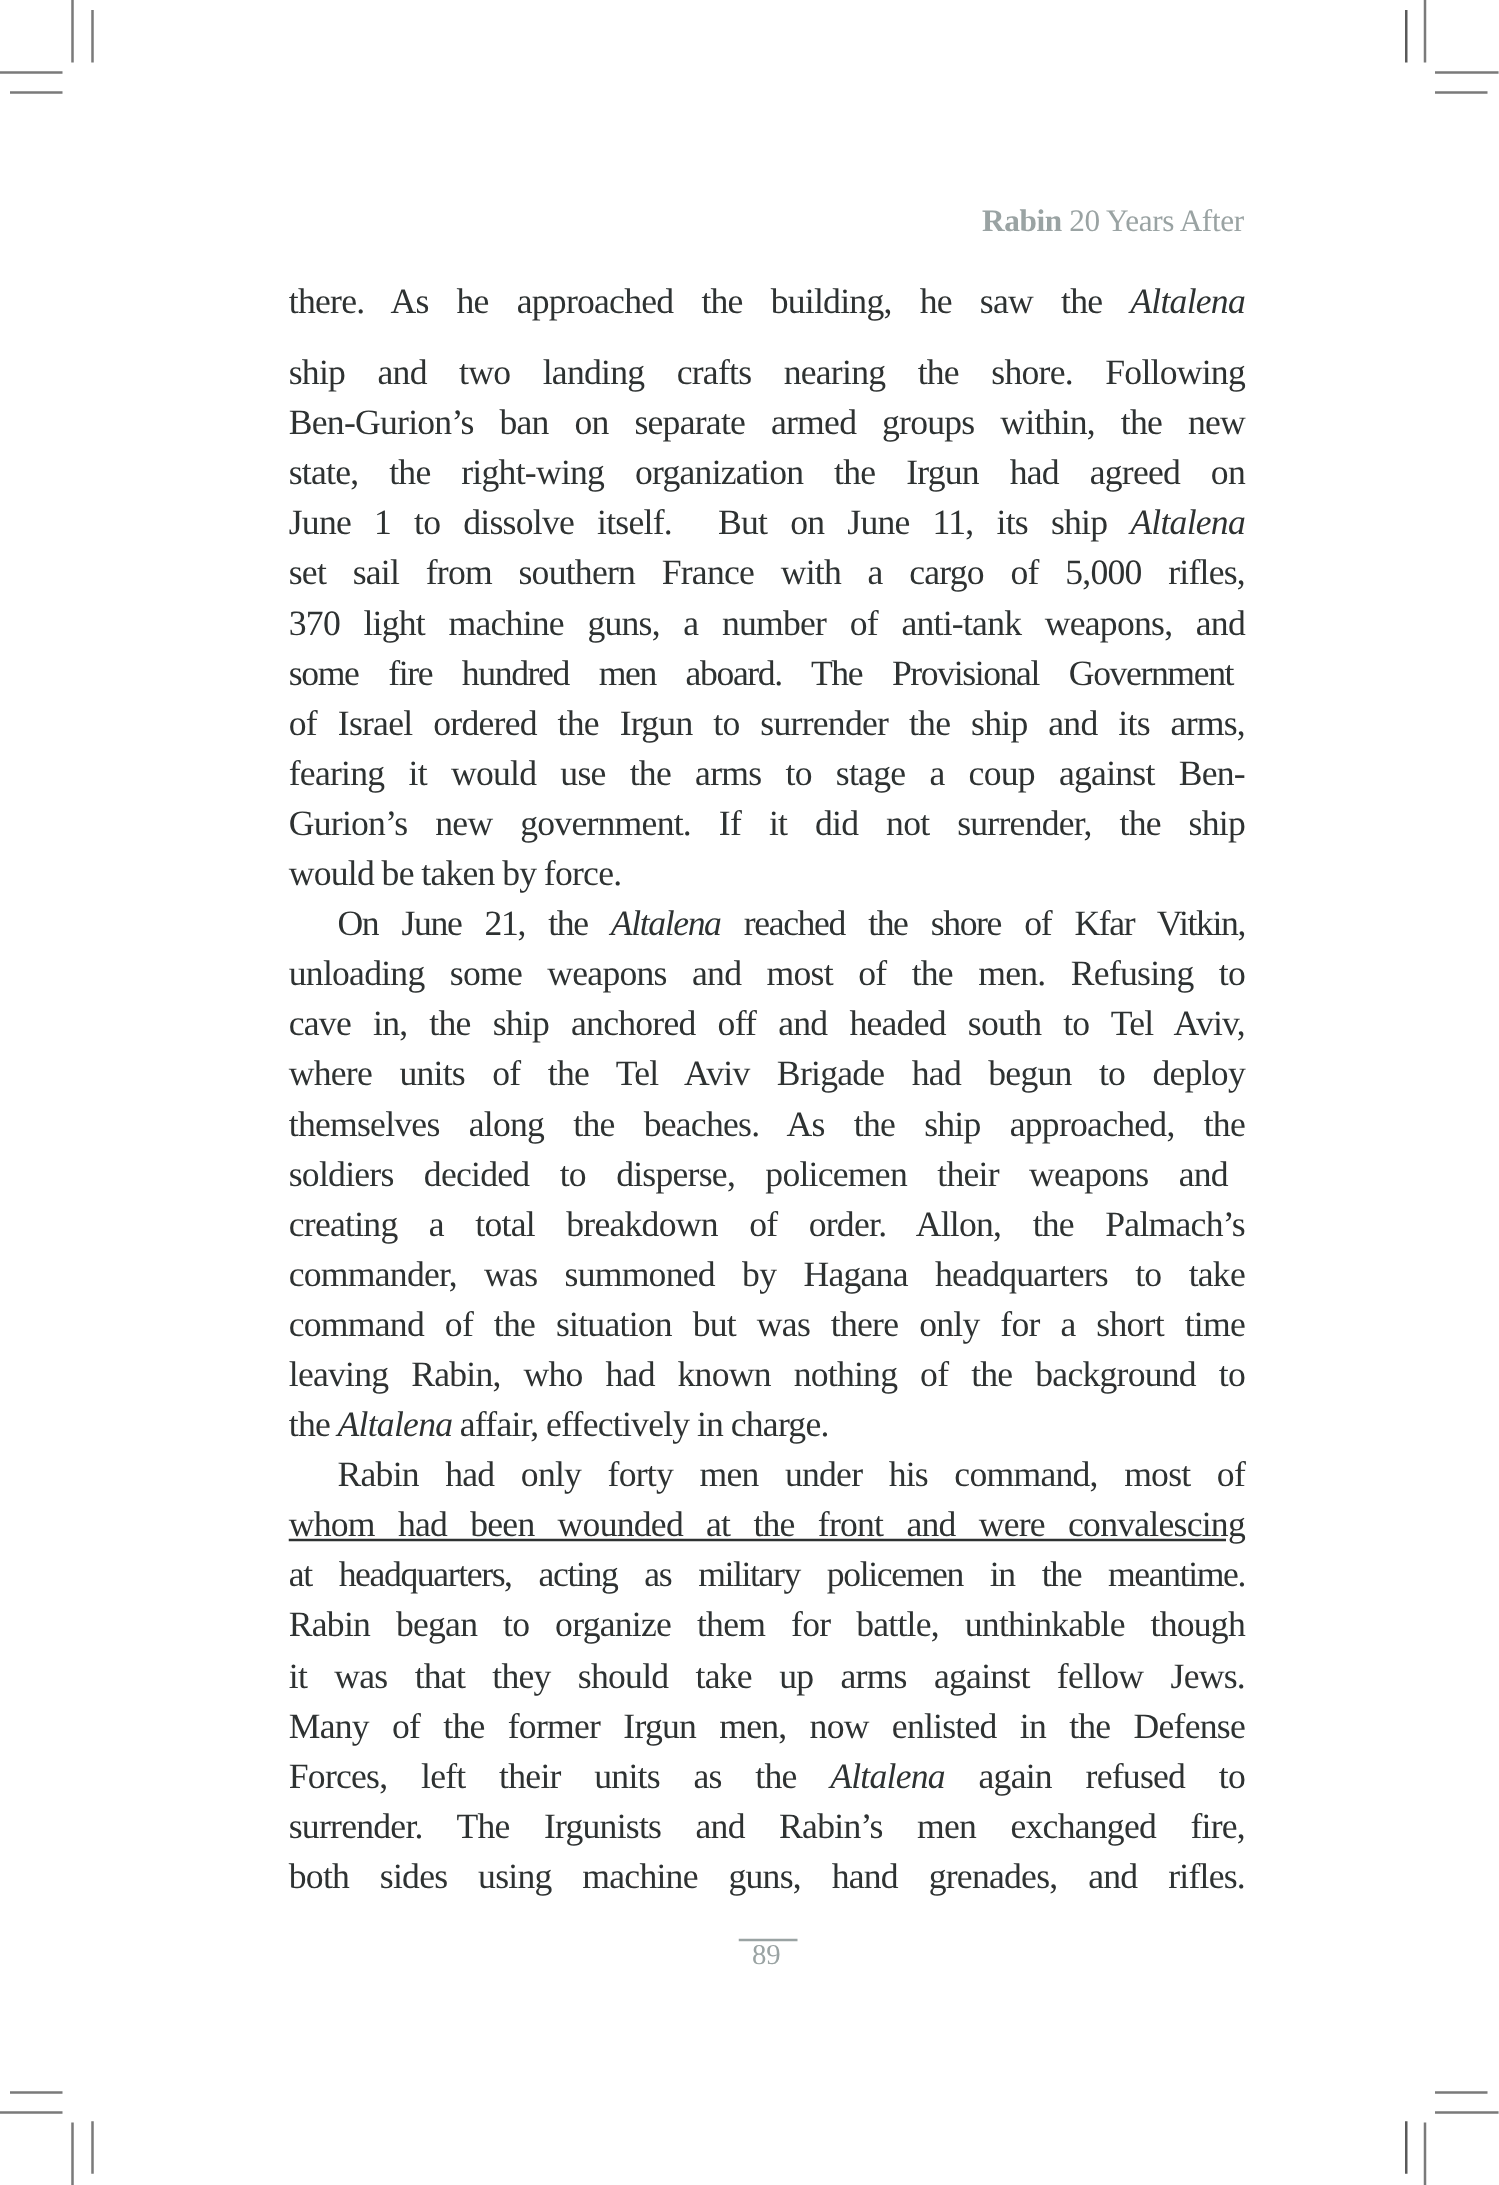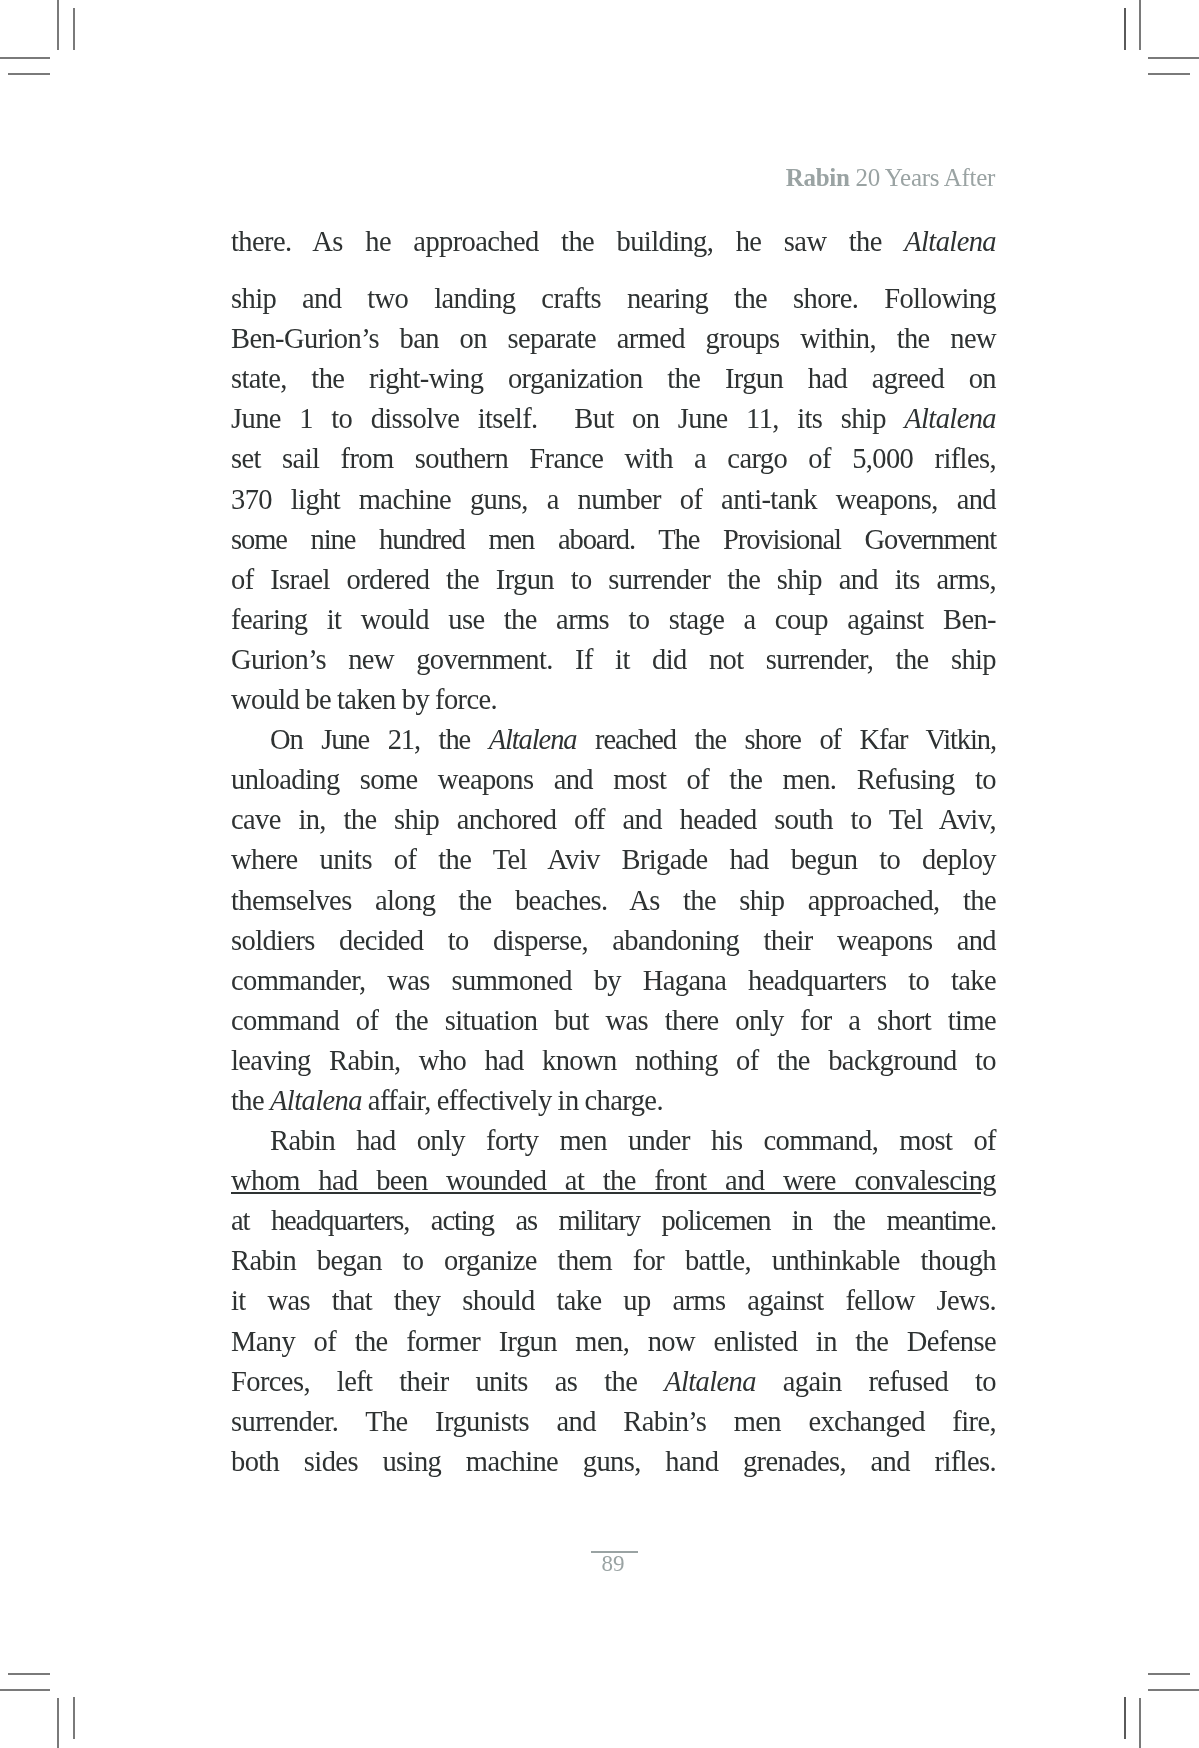--- a/index.html
+++ b/index.html
@@ -57,31 +57,32 @@
 <div class="running-head"><b>Rabin</b><span> 20 Years After</span></div>
 
 <div class="body-text" id="body-text">
     <div class="line" style="white-space: nowrap; text-align-last: left; text-align: left;"><span style="white-space: pre; word-spacing: 15.8993px;"><span style="white-space: pre-wrap;">there. As he approached the building, he saw the </span><i style="white-space: pre-wrap;">Altalena</i></span></div>
     <div class="line" style="white-space: nowrap; text-align-last: left; text-align: left; margin-top: 17px;"><span style="white-space: pre; word-spacing: 19.3867px;"><span style="white-space: pre-wrap;">ship and two landing crafts nearing the shore. Following</span></span></div>
     <div class="line" style="white-space: nowrap; text-align-last: left; text-align: left;"><span style="white-space: pre; word-spacing: 14.125px;"><span style="white-space: pre-wrap;">Ben-Gurion’s ban on separate armed groups within, the new</span></span></div>
     <div class="line" style="white-space: nowrap; text-align-last: left; text-align: left;"><span style="white-space: pre; word-spacing: 18.0938px;"><span style="white-space: pre-wrap;">state, the right-wing organization the Irgun had agreed on</span></span></div>
     <div class="line" style="white-space: nowrap; text-align-last: left; text-align: left;"><span style="white-space: pre; word-spacing: 11.8685px;"><span style="white-space: pre-wrap;">June 1 to dissolve itself.  But on June 11, its ship </span><i style="white-space: pre-wrap;">Altalena</i></span></div>
     <div class="line" style="white-space: nowrap; text-align-last: left; text-align: left;"><span style="white-space: pre; word-spacing: 14.7172px;"><span style="white-space: pre-wrap;">set sail from southern France with a cargo of 5,000 rifles,</span></span></div>
     <div class="line" style="white-space: nowrap; text-align-last: left; text-align: left;"><span style="white-space: pre; word-spacing: 12.2691px;"><span style="white-space: pre-wrap;">370 light machine guns, a number of anti-tank weapons, and</span></span></div>
-    <div class="line tight" style="white-space: nowrap; text-align-last: left; text-align: left;"><span style="white-space: pre; word-spacing: 17.7545px;"><span style="white-space: pre-wrap;">some nine hundred men aboard. The Provisional Government</span></span></div>
+    <div class="line tight" style="white-space: nowrap; text-align-last: left; text-align: left;"><span style="white-space: pre; word-spacing: 17.7545px;"><span style="white-space: pre-wrap;">some fire hundred men aboard. The Provisional Government</span></span></div>
     <div class="line" style="white-space: nowrap; text-align-last: left; text-align: left;"><span style="white-space: pre; word-spacing: 10.1463px;"><span style="white-space: pre-wrap;">of Israel ordered the Irgun to surrender the ship and its arms,</span></span></div>
     <div class="line" style="white-space: nowrap; text-align-last: left; text-align: left;"><span style="white-space: pre; word-spacing: 12.7741px;"><span style="white-space: pre-wrap;">fearing it would use the arms to stage a coup against Ben-</span></span></div>
     <div class="line" style="white-space: nowrap; text-align-last: left; text-align: left;"><span style="white-space: pre; word-spacing: 15.7344px;"><span style="white-space: pre-wrap;">Gurion’s new government. If it did not surrender, the ship</span></span></div>
     <div class="line last" style="text-align: left; text-align-last: left;"><span style="white-space: pre-wrap;">would be taken by force.</span></div>
     <div class="line indent tight" style="white-space: nowrap; text-align-last: left; text-align: left;"><span style="white-space: pre; word-spacing: 12.5625px;"><span style="white-space: pre-wrap;">On June 21, the </span><i style="white-space: pre-wrap;">Altalena</i><span style="white-space: pre-wrap;"> reached the shore of Kfar Vitkin,</span></span></div>
     <div class="line" style="white-space: nowrap; text-align-last: left; text-align: left;"><span style="white-space: pre; word-spacing: 13.7326px;"><span style="white-space: pre-wrap;">unloading some weapons and most of the men. Refusing to</span></span></div>
     <div class="line" style="white-space: nowrap; text-align-last: left; text-align: left;"><span style="white-space: pre; word-spacing: 11.0739px;"><span style="white-space: pre-wrap;">cave in, the ship anchored off and headed south to Tel Aviv,</span></span></div>
     <div class="line" style="white-space: nowrap; text-align-last: left; text-align: left;"><span style="white-space: pre; word-spacing: 15.3594px;"><span style="white-space: pre-wrap;">where units of the Tel Aviv Brigade had begun to deploy</span></span></div>
     <div class="line" style="white-space: nowrap; text-align-last: left; text-align: left;"><span style="white-space: pre; word-spacing: 16.7988px;"><span style="white-space: pre-wrap;">themselves along the beaches. As the ship approached, the</span></span></div>
-    <div class="line" style="white-space: nowrap; text-align-last: left; text-align: left;"><span style="white-space: pre; word-spacing: 17.6987px;"><span style="white-space: pre-wrap;">soldiers decided to disperse, abandoning their weapons and</span></span></div>
+    <div class="line" style="white-space: nowrap; text-align-last: left; text-align: left;"><span style="white-space: pre; word-spacing: 17.6987px;"><span style="white-space: pre-wrap;">soldiers decided to disperse, policemen their weapons and</span></span></div>
+    <div class="line" style="white-space: nowrap; text-align-last: left; text-align: left;"><span style="white-space: pre; word-spacing: 18.5781px;"><span style="white-space: pre-wrap;">creating a total breakdown of order. Allon, the Palmach’s</span></span></div>
     <div class="line" style="white-space: nowrap; text-align-last: left; text-align: left;"><span style="white-space: pre; word-spacing: 15.2634px;"><span style="white-space: pre-wrap;">commander, was summoned by Hagana headquarters to take</span></span></div>
     <div class="line" style="white-space: nowrap; text-align-last: left; text-align: left;"><span style="white-space: pre; word-spacing: 10.1463px;"><span style="white-space: pre-wrap;">command of the situation but was there only for a short time</span></span></div>
     <div class="line" style="white-space: nowrap; text-align-last: left; text-align: left;"><span style="white-space: pre; word-spacing: 11.7569px;"><span style="white-space: pre-wrap;">leaving Rabin, who had known nothing of the background to</span></span></div>
     <div class="line last" style="text-align: left; text-align-last: left;"><span style="white-space: pre-wrap;">the </span><i style="white-space: pre-wrap;">Altalena</i><span style="white-space: pre-wrap;"> affair, effectively in charge.</span></div>
     <div class="line indent" style="white-space: nowrap; text-align-last: left; text-align: left;"><span style="white-space: pre; word-spacing: 14.5868px;"><span style="white-space: pre-wrap;">Rabin had only forty men under his command, most of</span></span></div>
     <div class="line" style="white-space: nowrap; text-align-last: left; text-align: left;"><span style="white-space: pre; word-spacing: 11.967px;"><span style="white-space: pre-wrap; text-decoration: underline;">whom had been wounded at the front and were convalescing</span></span></div>
     <div class="line tight" style="white-space: nowrap; text-align-last: left; text-align: left;"><span style="white-space: pre; word-spacing: 15.5137px;"><span style="white-space: pre-wrap;">at headquarters, acting as military policemen in the meantime.</span></span></div>
     <div class="line" style="white-space: nowrap; text-align-last: left; text-align: left;"><span style="white-space: pre; word-spacing: 14.1426px;"><span style="white-space: pre-wrap;">Rabin began to organize them for battle, unthinkable though</span></span></div>
     <div class="line" style="white-space: nowrap; text-align-last: left; text-align: left;"><span style="white-space: pre; word-spacing: 15.2531px;"><span style="white-space: pre-wrap;">it was that they should take up arms against fellow Jews.</span></span></div>
     <div class="line" style="white-space: nowrap; text-align-last: left; text-align: left;"><span style="white-space: pre; word-spacing: 11.9875px;"><span style="white-space: pre-wrap;">Many of the former Irgun men, now enlisted in the Defense</span></span></div>

